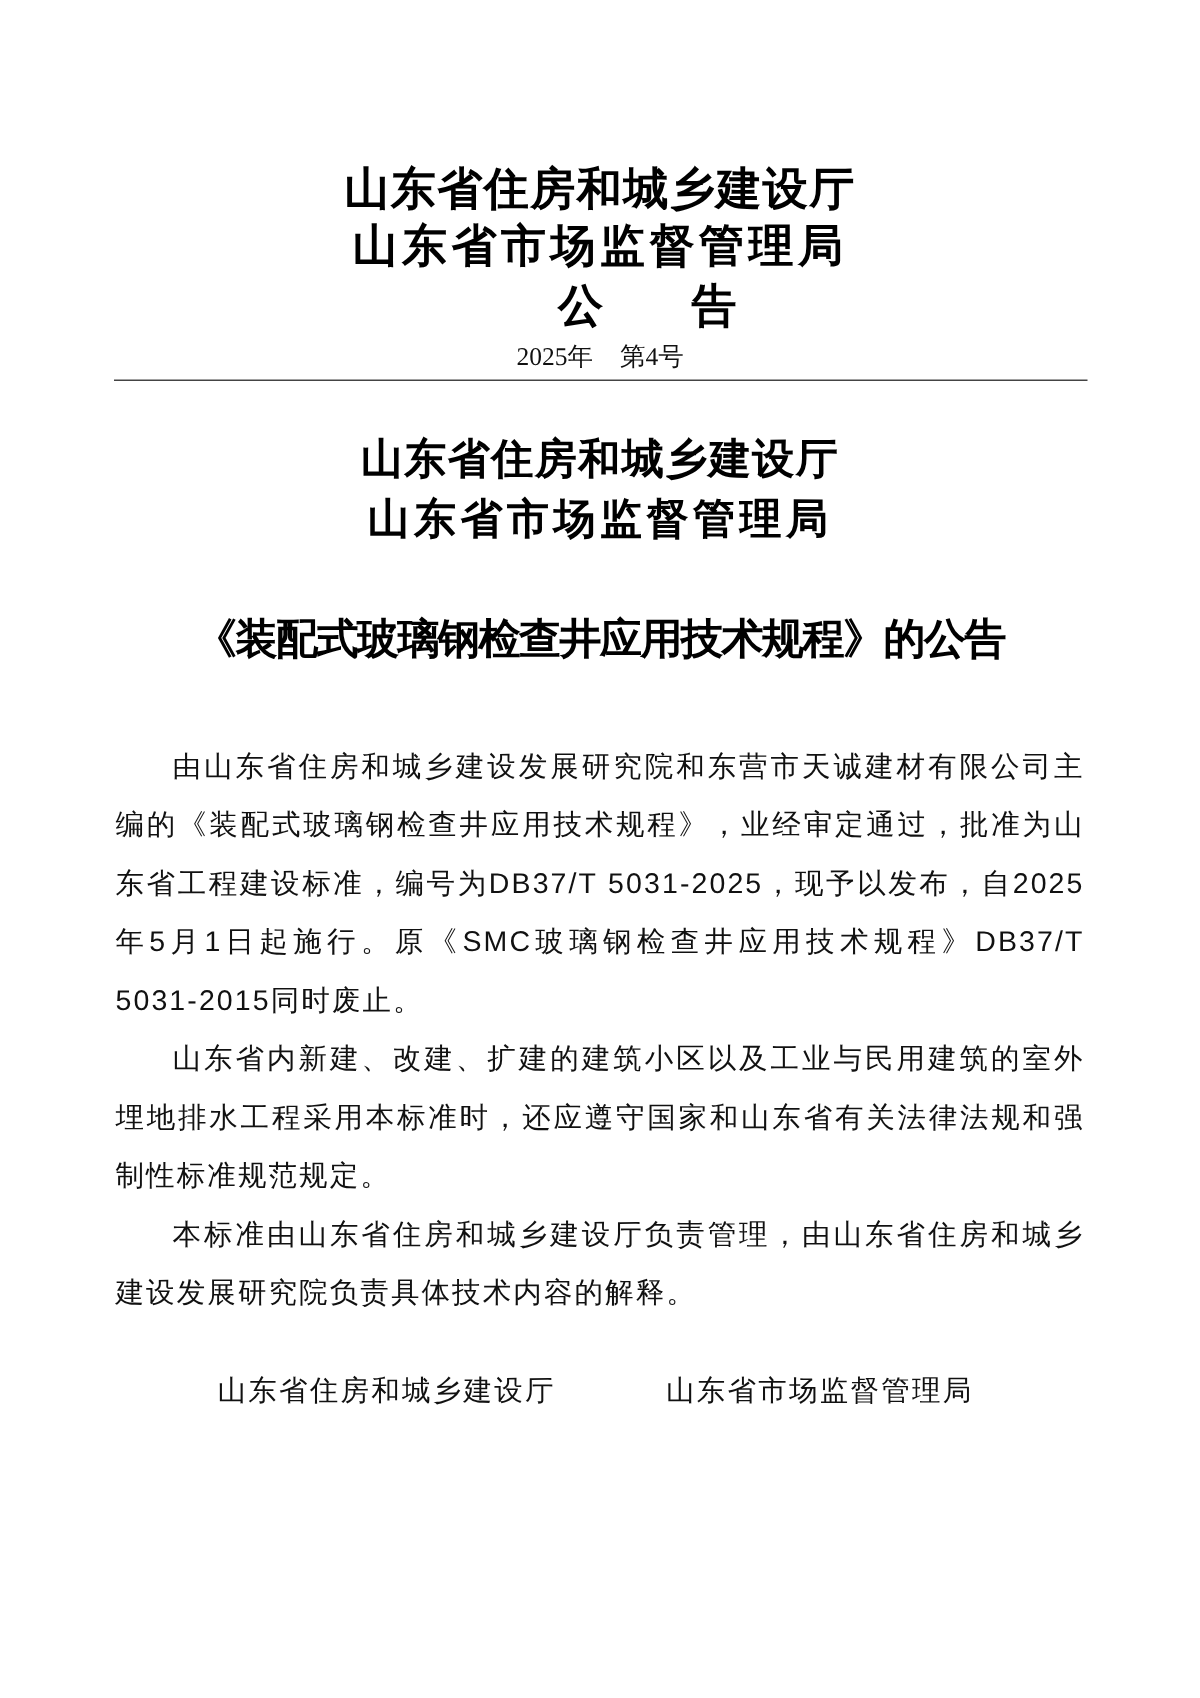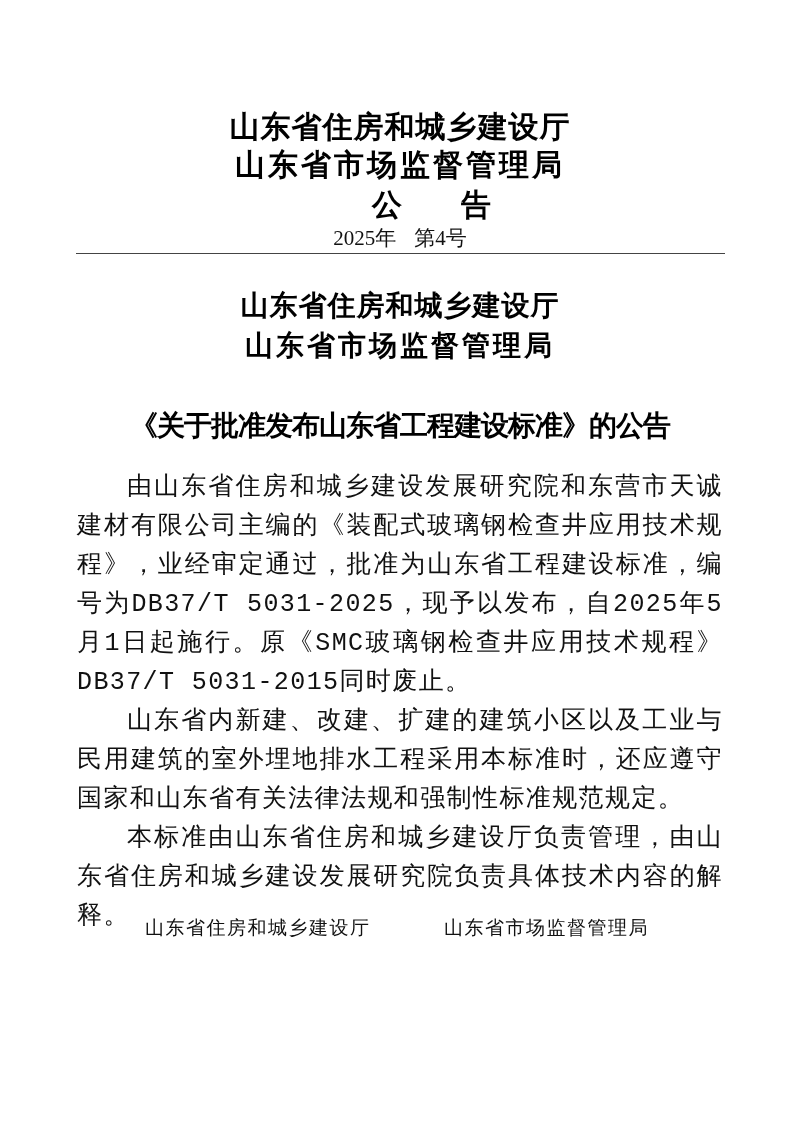--- a/index.html
+++ b/index.html
@@ -11,42 +11,42 @@
       font-family: "DejaVu Serif", "Liberation Serif", serif; font-weight: bold;
       font-size: 30px; line-height: 38px; letter-spacing: 1px; color: #000;
     }
     .ht1 { top: 108px; }
     .ht2 { top: 146px; letter-spacing: 3px; }
     .ht3 { top: 186px; word-spacing: 0; padding-left: 32px; }
     .ht3 span { display: inline-block; }
     .ht3 .gap { width: 58px; }
     .issue {
       position: absolute; left: 0; width: 800px; top: 226px; text-align: center;
-      font-family: "Liberation Serif", "DejaVu Serif", serif; font-size: 21px; line-height: 24px; color: #111;
+      font-family: "Liberation Serif", "DejaVu Serif", serif; font-size: 17px; line-height: 24px; color: #111;
     }
     .issue .gap { display: inline-block; width: 18px; }
     .rule {
       position: absolute; left: 76px; top: 253px; width: 649px; height: 0;
       border-top: 1.5px solid #444;
     }
 
     .ann-title {
       position: absolute; left: 0; width: 800px; text-align: center;
       font-family: "DejaVu Serif", "Liberation Serif", serif; font-weight: bold;
       font-size: 28px; line-height: 40px; color: #000;
     }
     .at1 { top: 286px; letter-spacing: 1px; }
     .at2 { top: 326px; letter-spacing: 3px; }
     .at3 { top: 366px; }
     .at4 { top: 406px; letter-spacing: -1px; }
 
     .body-block {
-      position: absolute; left: 77px; top: 468px; width: 646px;
-      font-family: Liberation Mono, monospace;
-      font-size: 25px; line-height: 39px; color: #111;
+      position: absolute; left: 77px; top: 492px; width: 646px;
+      font-family: Liberation Sans, sans-serif;
+      font-size: 19px; line-height: 39px; color: #111;
     }
     .para {
       margin: 0; text-indent: 2em; text-align: justify; text-align-last: left;
       letter-spacing: 1.4px;
     }
 
     .signatures {
       position: absolute; top: 912px; left: 0; width: 800px;
       font-family: "DejaVu Serif", "Liberation Serif", serif; font-size: 19px; line-height: 30px; color: #111;
     }
@@ -69,21 +69,21 @@
   <div class="header-title ht3">
     <span>公</span><span class="gap"></span><span>告</span>
   </div>
   <div class="issue">
     <span>2025年</span><span class="gap"></span><span>第4号</span>
   </div>
   <div class="rule"></div>
 
   <div class="ann-title at1">山东省住房和城乡建设厅</div>
   <div class="ann-title at2">山东省市场监督管理局</div>
-  <div class="ann-title at4">《关于批准发布山东省工程建设标准》的公告</div>
+  <div class="ann-title at4">《装配式玻璃钢检查井应用技术规程》的公告</div>
 
   <div class="body-block">
     <p class="para">由山东省住房和城乡建设发展研究院和东营市天诚建材有限公司主编的《装配式玻璃钢检查井应用技术规程》，业经审定通过，批准为山东省工程建设标准，编号为DB37/T 5031-2025，现予以发布，自2025年5月1日起施行。原《SMC玻璃钢检查井应用技术规程》DB37/T 5031-2015同时废止。</p>
     <p class="para">山东省内新建、改建、扩建的建筑小区以及工业与民用建筑的室外埋地排水工程采用本标准时，还应遵守国家和山东省有关法律法规和强制性标准规范规定。</p>
     <p class="para">本标准由山东省住房和城乡建设厅负责管理，由山东省住房和城乡建设发展研究院负责具体技术内容的解释。</p>
   </div>
 
   <div class="signatures">
     <span class="sig sig1">山东省住房和城乡建设厅</span>
     <span class="sig sig2">山东省市场监督管理局</span>

